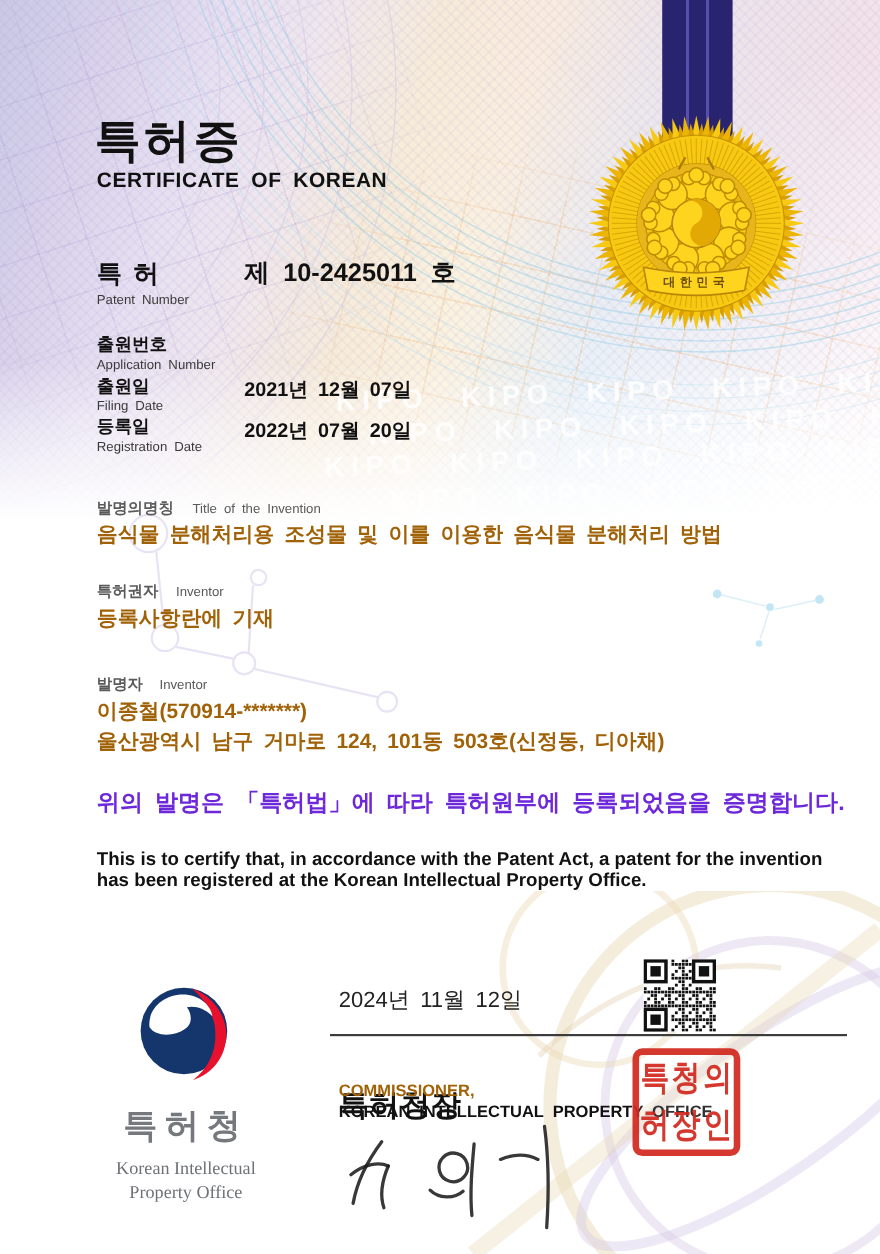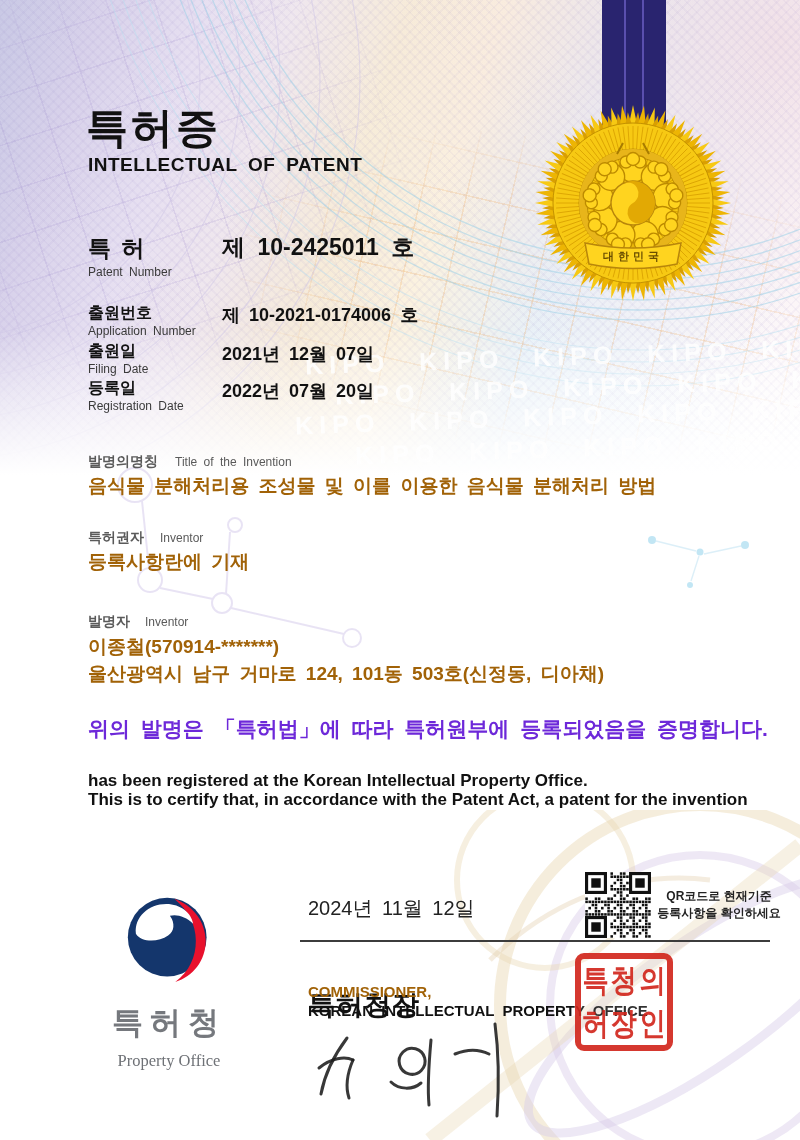--- a/index.html
+++ b/index.html
@@ -429,29 +429,28 @@
       </g>
     <g transform="rotate(-30)">
       <circle r="22" fill="#ffd41f" stroke="#b8860b" stroke-width="1.5"></circle>
       <path d="M0,-22 A22,22 0 0 1 0,22 A11,11 0 0 1 0,0 A11,11 0 0 0 0,-22 Z" fill="#e2a904"></path>
     </g>
     <path d="M-48,40 Q0,50 48,40 L44,61 Q0,70 -44,61 Z" fill="#ffd41f" stroke="#b8860b" stroke-width="1.5"></path>
     <text x="0" y="57" text-anchor="middle" font-size="11" font-weight="bold" fill="#6b4e00" letter-spacing="4">대한민국</text>
   </svg>
 
   <div class="abs title-ko">특허증</div>
-  <div class="abs title-en">INTELLECTUAL OF PATENT</div>
+  <div class="abs title-en">CERTIFICATE OF KOREAN</div>
 
   <div class="abs lab-big" style="top:233px">특 허</div>
   <div class="abs sub" style="top:265px">Patent Number</div>
   <div class="abs val-big" style="top:232px">제 10-2425011 호</div>
 
   <div class="abs lab" style="top:303px">출원번호</div>
   <div class="abs sub" style="top:324px">Application Number</div>
-  <div class="abs val" style="top:303px">제 10-2021-0174006 호</div>
 
   <div class="abs lab" style="top:341px">출원일</div>
   <div class="abs sub" style="top:362px">Filing Date</div>
   <div class="abs val" style="top:342px">2021년 12월 07일</div>
 
   <div class="abs lab" style="top:378px">등록일</div>
   <div class="abs sub" style="top:399px">Registration Date</div>
   <div class="abs val" style="top:379px">2022년 07월 20일</div>
 
   <div class="abs glab" style="left:88px;top:453px">발명의명칭</div>
@@ -462,22 +461,22 @@
   <div class="abs gsub" style="left:160px;top:531px">Inventor</div>
   <div class="abs bigval" style="top:549px">등록사항란에 기재</div>
 
   <div class="abs glab" style="left:88px;top:613px">발명자</div>
   <div class="abs gsub" style="left:145px;top:615px">Inventor</div>
   <div class="abs bigval" style="top:634px">이종철(570914-*******)</div>
   <div class="abs bigval" style="top:661px">울산광역시 남구 거마로 124, 101동 503호(신정동, 디아채)</div>
 
   <div class="abs stmt-ko">위의 발명은 「특허법」에 따라 특허원부에 등록되었음을 증명합니다.</div>
   <div class="abs stmt-en">
+    <div>This is to certify that, in accordance with the Patent Act, a patent for the invention</div>
     <div>has been registered at the Korean Intellectual Property Office.</div>
-    <div>This is to certify that, in accordance with the Patent Act, a patent for the invention</div>
   </div>
 
   <div class="abs issue-date">2024년 11월 12일</div>
   <svg class="qr" viewBox="0 0 66 66">
       <g id="qrm">
         <rect x="0" y="0" width="22" height="22" fill="#111"></rect>
         <rect x="3.142857142857143" y="3.142857142857143" width="15.714285714285714" height="15.714285714285714" fill="#fff"></rect>
         <rect x="6.285714285714286" y="6.285714285714286" width="9.428571428571429" height="9.428571428571429" fill="#111"></rect>
         <rect x="44" y="0" width="22" height="22" fill="#111"></rect>
         <rect x="47.14285714285714" y="3.142857142857143" width="15.714285714285714" height="15.714285714285714" fill="#fff"></rect>
@@ -643,24 +642,20 @@
         <rect x="60.01428571428571" y="63.15714285714285" width="2.5428571428571427" height="2.5428571428571427" fill="#111"></rect>
         <rect x="63.15714285714285" y="25.442857142857143" width="2.5428571428571427" height="2.5428571428571427" fill="#111"></rect>
         <rect x="63.15714285714285" y="28.585714285714285" width="2.5428571428571427" height="2.5428571428571427" fill="#111"></rect>
         <rect x="63.15714285714285" y="38.01428571428571" width="2.5428571428571427" height="2.5428571428571427" fill="#111"></rect>
         <rect x="63.15714285714285" y="41.15714285714285" width="2.5428571428571427" height="2.5428571428571427" fill="#111"></rect>
         <rect x="63.15714285714285" y="50.58571428571428" width="2.5428571428571427" height="2.5428571428571427" fill="#111"></rect>
         <rect x="63.15714285714285" y="53.72857142857143" width="2.5428571428571427" height="2.5428571428571427" fill="#111"></rect>
         <rect x="63.15714285714285" y="63.15714285714285" width="2.5428571428571427" height="2.5428571428571427" fill="#111"></rect>
       </g>
     </svg>
-  <div class="qr-cap">
-    <div>QR코드로 현재기준</div>
-    <div>등록사항을 확인하세요</div>
-  </div>
 
   <div class="divider"></div>
   <div class="abs comm-ko">특허청장</div>
   <div class="abs comm-en1">COMMISSIONER,</div>
   <div class="abs comm-en2">KOREAN INTELLECTUAL PROPERTY OFFICE</div>
 
   <svg class="sig" width="230" height="115" viewBox="0 0 230 115">
     <path d="M52,28 C40,44 30,62 26,84"></path>
     <path d="M24,58 C36,48 50,46 58,50"></path>
     <path d="M58,50 C52,64 50,76 54,88"></path>
@@ -682,17 +677,18 @@
   </div>
 
   <div class="logo-block">
     <svg width="102" height="102" viewBox="0 0 104 114">
       <circle cx="50" cy="55" r="44" fill="#14366c"></circle>
       <path d="M58,12 C80,20 93,39 93,59 C93,81 79,99 59,105 C75,93 82,77 82,59 C82,40 73,25 58,12 Z" fill="#e8112d"></path>
       <path d="M15,51 C13,33 29,18 49,18 C65,18 77,28 79,40 C71,32 61,29 53,31 C59,39 58,49 51,53 C40,61 21,61 15,51 Z" fill="#ffffff"></path>
     </svg>
     <div class="logo-name">특허청</div>
     <div class="logo-en">
+      <div>Korean Intellectual</div>
       <div>Property Office</div>
     </div>
   </div>
 
 </div>
 
 </body></html>

